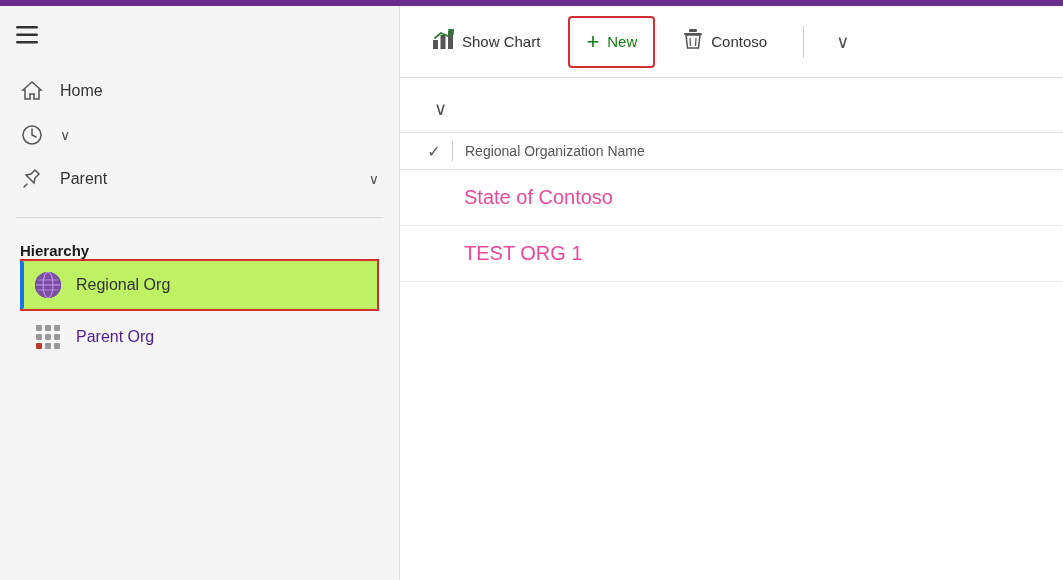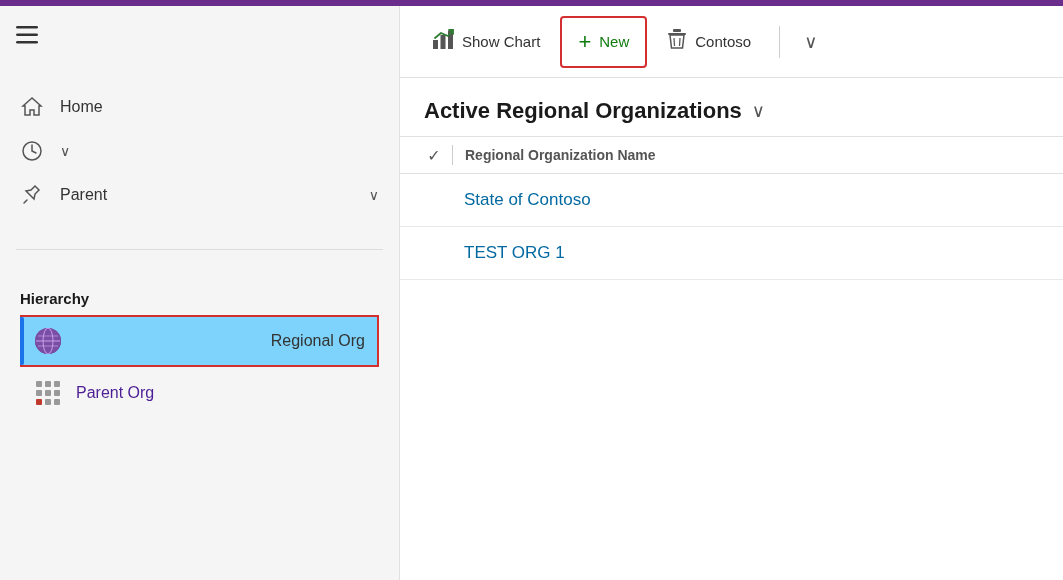--- a/index.html
+++ b/index.html
@@ -23,21 +23,20 @@
       overflow: hidden;
     }
     
     .sidebar {
       width: 400px;
       background: #f5f5f5;
       border-right: 1px solid #e0e0e0;
       display: flex;
       flex-direction: column;
       padding-top: 8px;
-      gap: 16px;
     }
     .sidebar-header {
       padding: 12px 16px;
       display: flex;
       align-items: center;
     }
     .hamburger-icon {
       font-size: 20px;
       color: #333;
       cursor: pointer;
@@ -75,36 +74,34 @@
       background: #ddd;
       margin: 8px 16px;
     }
     .hierarchy-section {
       padding: 16px 20px 8px 20px;
     }
     .hierarchy-title {
       font-size: 15px;
       font-weight: 700;
       color: #1a1a1a;
-      margin-bottom: 8px;
     }
     .hierarchy-item {
       display: flex;
       align-items: center;
       padding: 10px 12px;
       cursor: pointer;
       font-size: 15px;
       color: #333;
       position: relative;
       border: 2px solid transparent;
     }
     .hierarchy-item.active {
       border: 2px solid #d32f2f;
-      background: #7dd3fc;
-      justify-content: space-between;
+      background: #bef264;
     }
     .hierarchy-item.active::before {
       content: '';
       position: absolute;
       left: -2px;
       top: 0;
       bottom: 0;
       width: 4px;
       background: #1a73e8;
       border-radius: 0 2px 2px 0;
@@ -131,21 +128,21 @@
       display: flex;
       flex-direction: column;
       background: #fff;
     }
     .toolbar {
       display: flex;
       align-items: center;
       padding: 0 16px;
       height: 72px;
       border-bottom: 1px solid #e0e0e0;
-      gap: 4px;
+      gap: 12px;
     }
     .toolbar-btn {
       display: flex;
       align-items: center;
       gap: 8px;
       padding: 8px 16px;
       border: none;
       background: transparent;
       cursor: pointer;
       font-size: 15px;
@@ -211,40 +208,40 @@
     }
     .list-separator-v {
       width: 1px;
       height: 20px;
       background: #ccc;
       margin-right: 12px;
     }
     .column-header {
       font-size: 14px;
       color: #555;
-      font-weight: 700;
+      font-weight: 400;
     }
     .list-items {
       flex: 1;
     }
     .list-item {
       display: flex;
       align-items: center;
       padding: 16px 24px;
       border-bottom: 1px solid #e8e8e8;
       cursor: pointer;
     }
     .list-item-check {
       width: 20px;
       height: 20px;
       margin-right: 20px;
     }
     .list-item-link {
-      color: #0369a1;
-      font-size: 17px;
+      color: #ec4899;
+      font-size: 20px;
       text-decoration: none;
     }
   </style>
 </head>
 <body>
 
 <div class="top-bar"></div>
 <div class="app-container">
 
   <div class="sidebar">
@@ -365,21 +362,20 @@
       </button>
 
       <div class="toolbar-separator"></div>
 
       <button class="toolbar-more">
         <span style="font-size:18px;">∨</span>
       </button>
     </div>
 
     <div class="view-title-bar">
-      <span class="view-title">Active Regional Organizations</span>
       <span class="view-title-chevron">∨</span>
     </div>
 
     <div class="list-header">
       <div class="list-check">✓</div>
       <div class="list-separator-v"></div>
       <div class="column-header">Regional Organization Name</div>
     </div>
 
     <div class="list-items">

